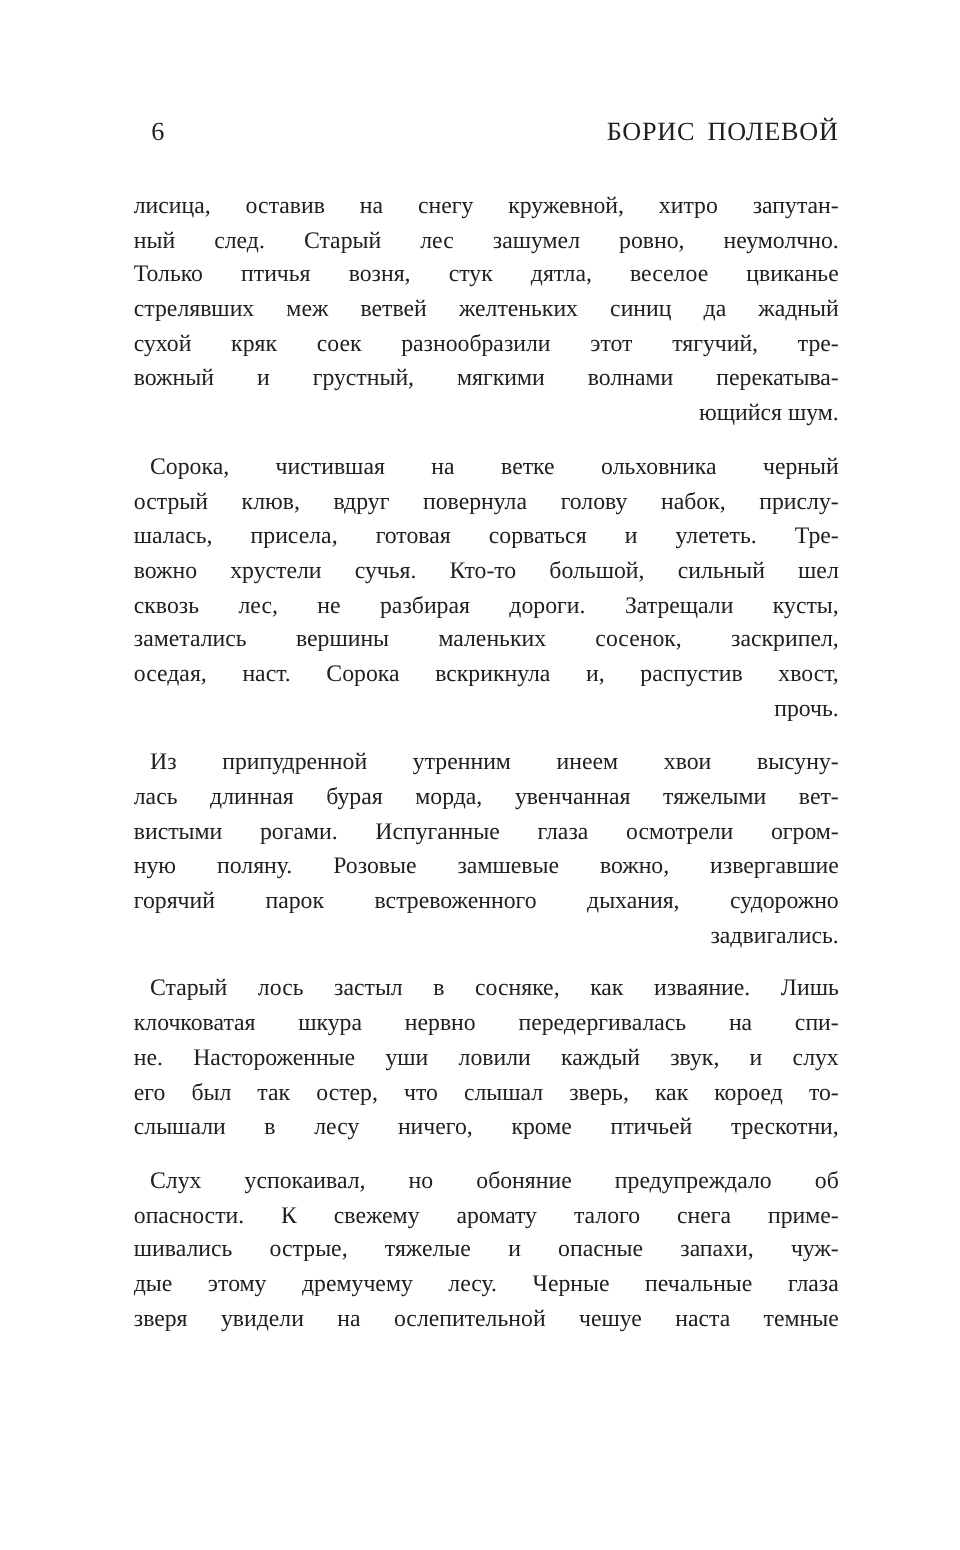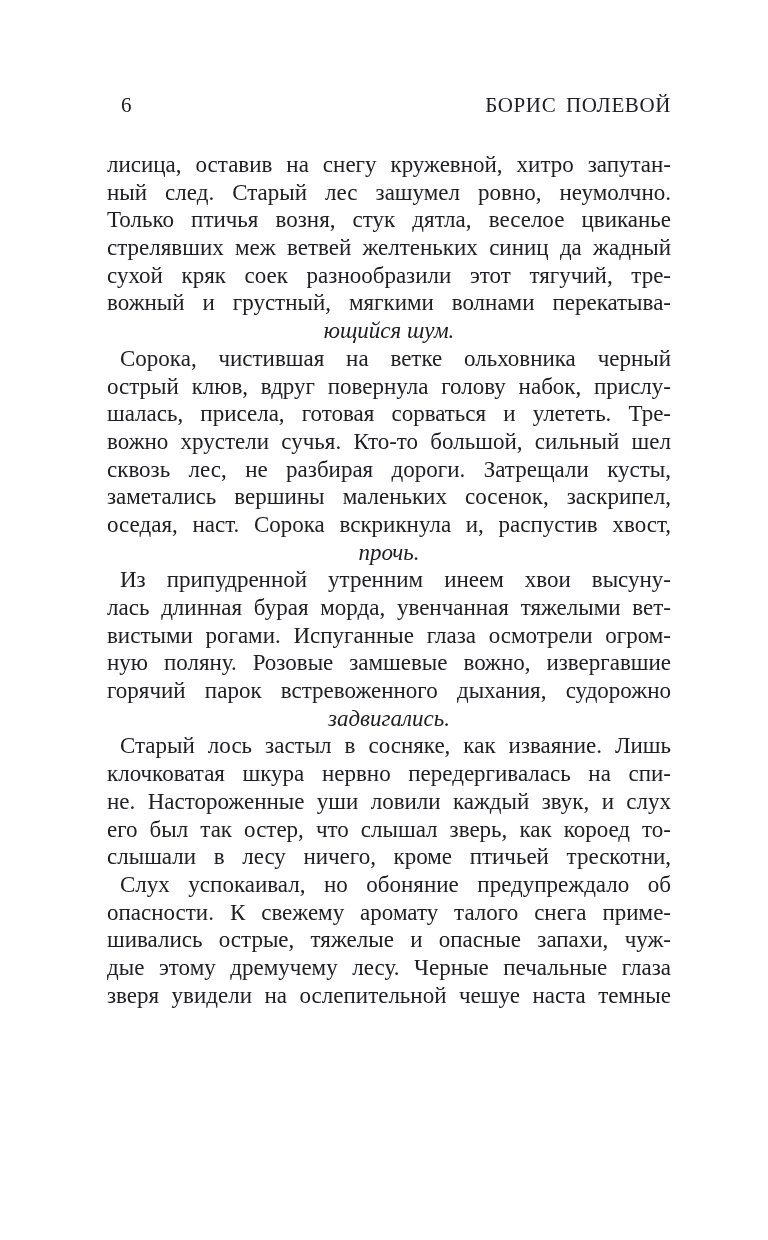--- a/index.html
+++ b/index.html
@@ -29,37 +29,37 @@
   }
   .head-title {
     letter-spacing: 0.6px;
     word-spacing: 4px;
   }
   .text-block {
     position: absolute;
     left: 107px;
     top: 151px;
     width: 564px;
-    font-size: 23px;
+    font-size: 19px;
     line-height: 27.7px;
   }
   .line {
     height: 27.7px;
     overflow: hidden;
     text-align: justify;
     text-align-last: justify;
     white-space: normal;
   }
   .line.endpara {
-    text-align: center;
+    text-align: right;
     text-align-last: auto;
-    font-style: italic;
   }
   .line.indent {
     text-indent: 13px;
+    margin-top: 15px;
   }
 </style>
 </head>
 <body>
 
 <div class="page">
   <div class="running-head">
     <span class="folio">6</span>
     <span class="head-title">БОРИС ПОЛЕВОЙ</span>
   </div>

